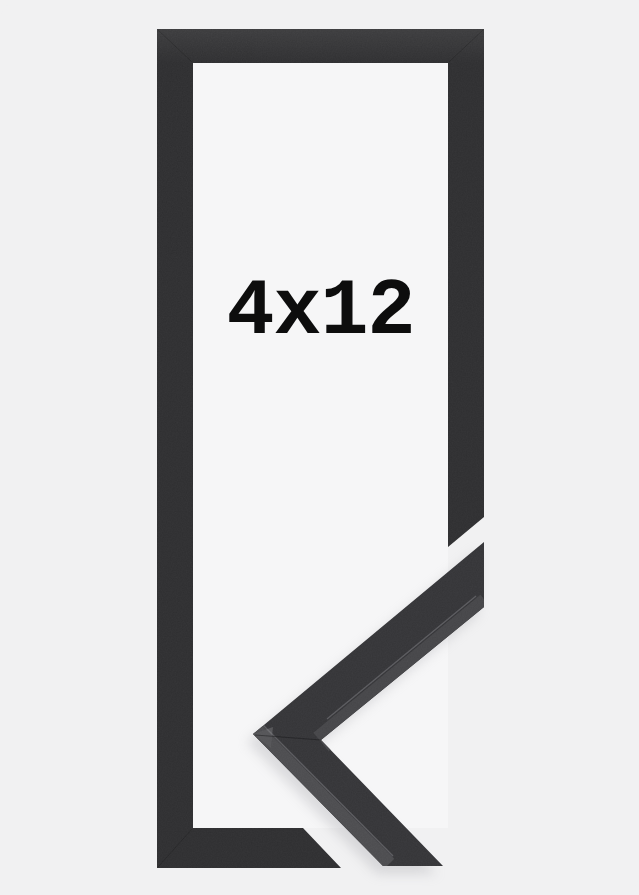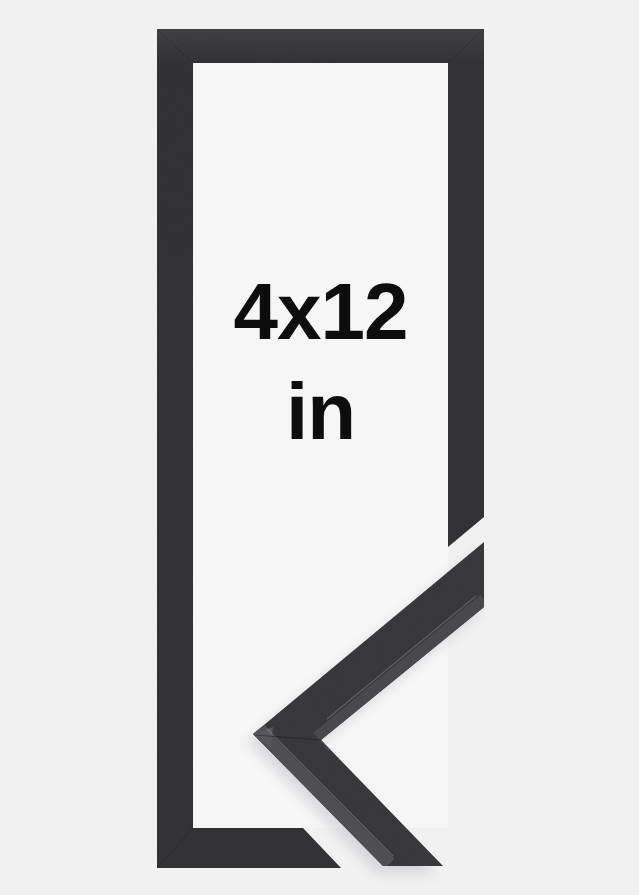--- a/index.html
+++ b/index.html
@@ -6,21 +6,21 @@
     margin: 0;
     padding: 0;
     background: #f1f1f2;
   }
   .stage {
     position: relative;
     width: 639px;
     height: 895px;
     overflow: hidden;
     background: #f1f1f2;
-    font-family: Liberation Sans, sans-serif;
+    font-family: Liberation Mono, monospace;
     border-radius: 21px;
   }
   .art {
     position: absolute;
     left: 0;
     top: 0;
     width: 639px;
     height: 895px;
     display: block;
   }
@@ -106,16 +106,15 @@
     </g>
 
     <g filter="url(#grain)" opacity="0.9">
       <use href="#framePath"></use>
       <use href="#chevSil"></use>
     </g>
   </svg>
 
   <div class="size-text">
     <span class="line">4x12</span>
-    <span class="line">in</span>
   </div>
 
 </div>
 
 </body></html>

